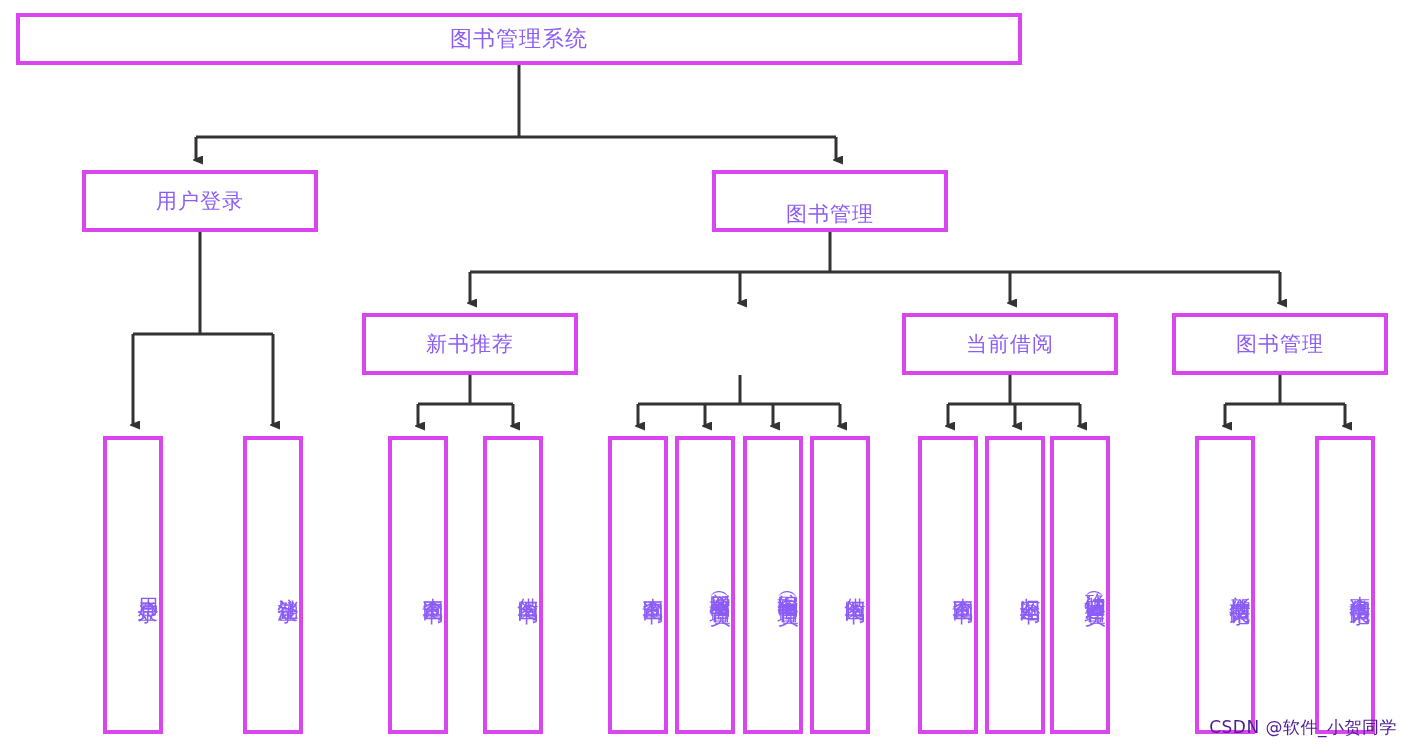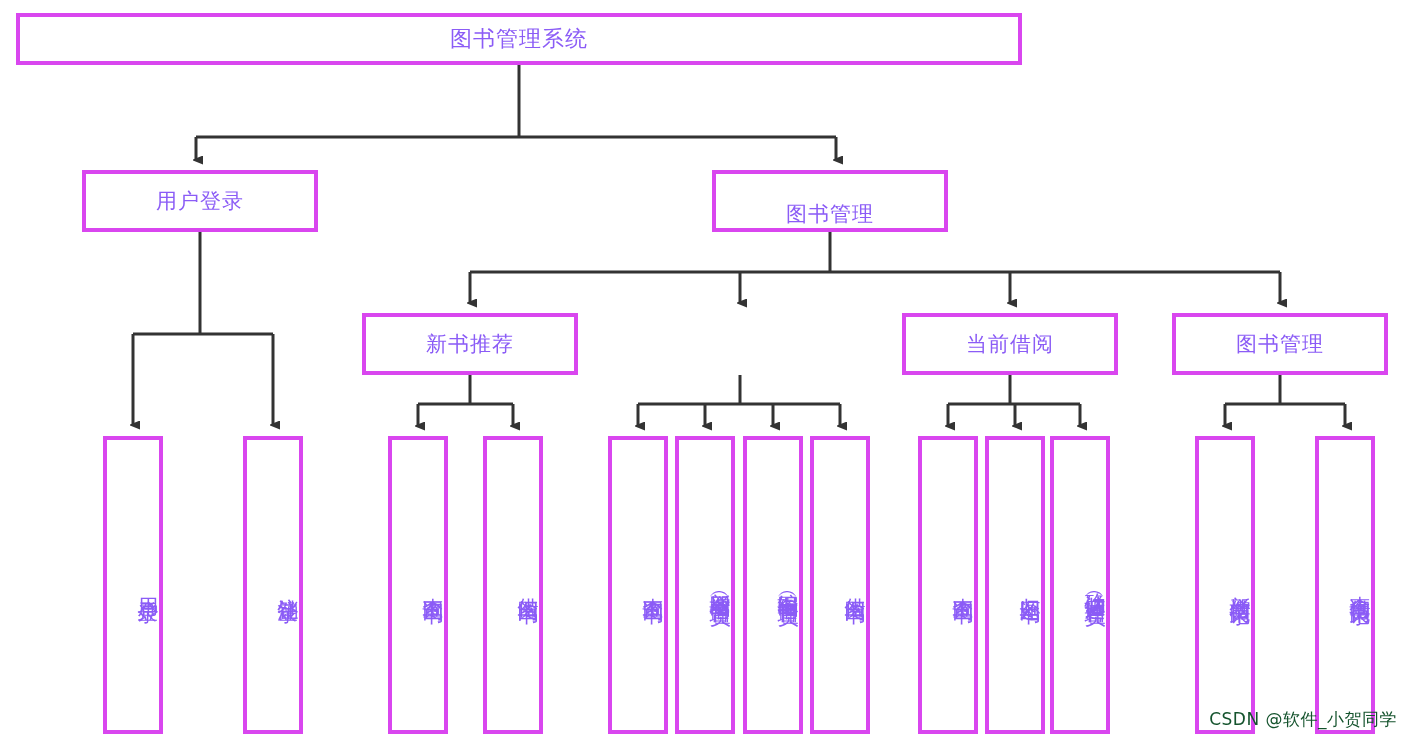--- a/index.html
+++ b/index.html
@@ -58,23 +58,23 @@
     text-align: center;
     width: 100%;
     display: block;
   }
   .node.root {
     font-size: 22px;
   }
   .watermark {
     position: absolute;
     right: 8px;
-    bottom: 16px;
+    bottom: 8px;
     font-size: 17px;
-    color: #14532d;
+    color: #4c1d95;
     letter-spacing: 0.5px;
     white-space: nowrap;
     font-family: "DejaVu Sans", "Liberation Sans", sans-serif;
   }
 </style>
 </head>
 <body>
 
 <div id="diagram-root">
 

